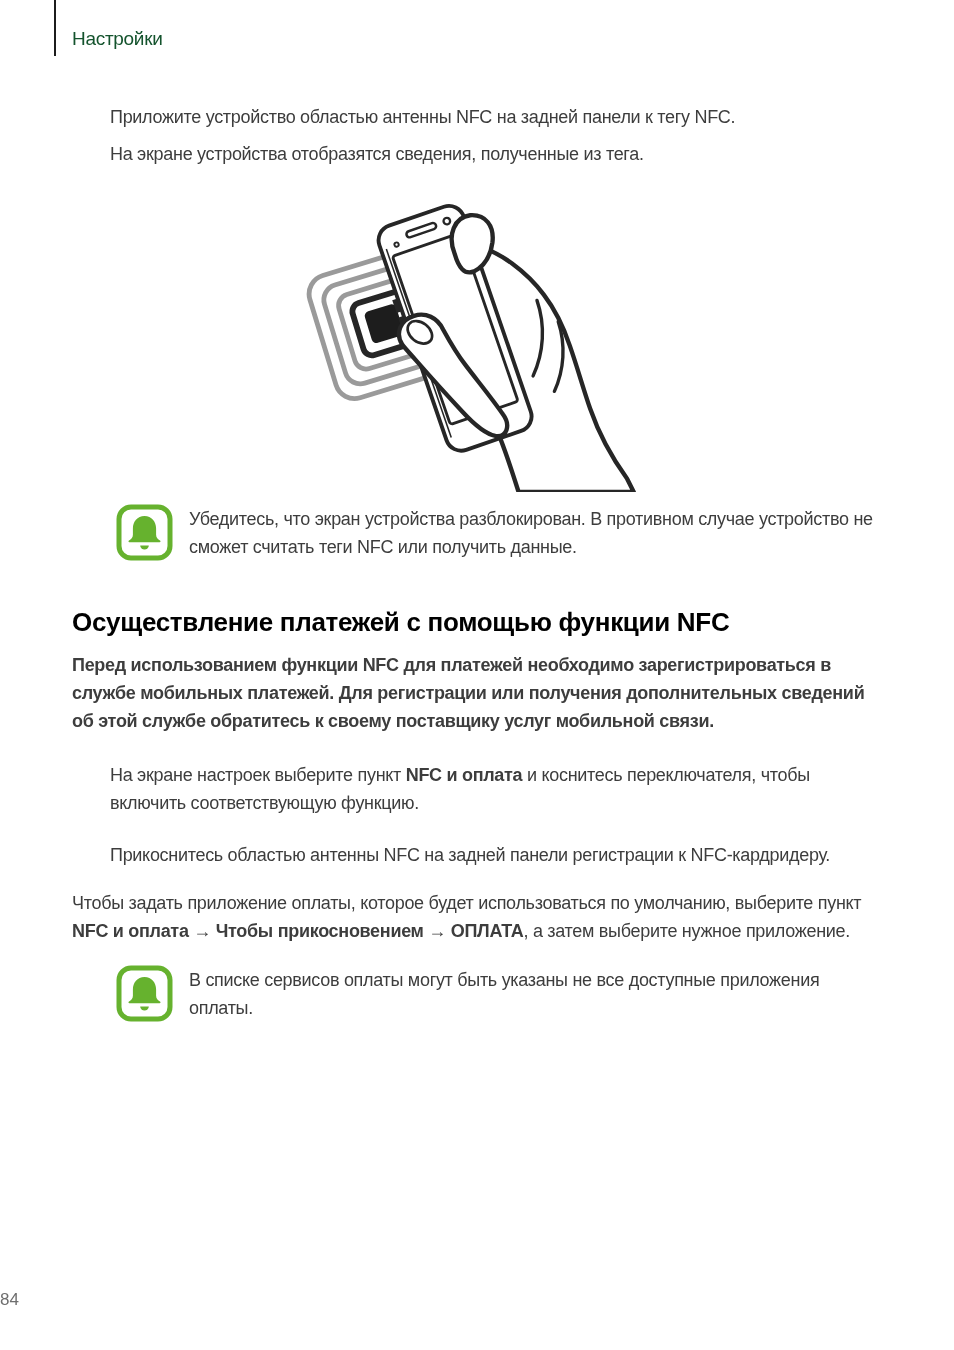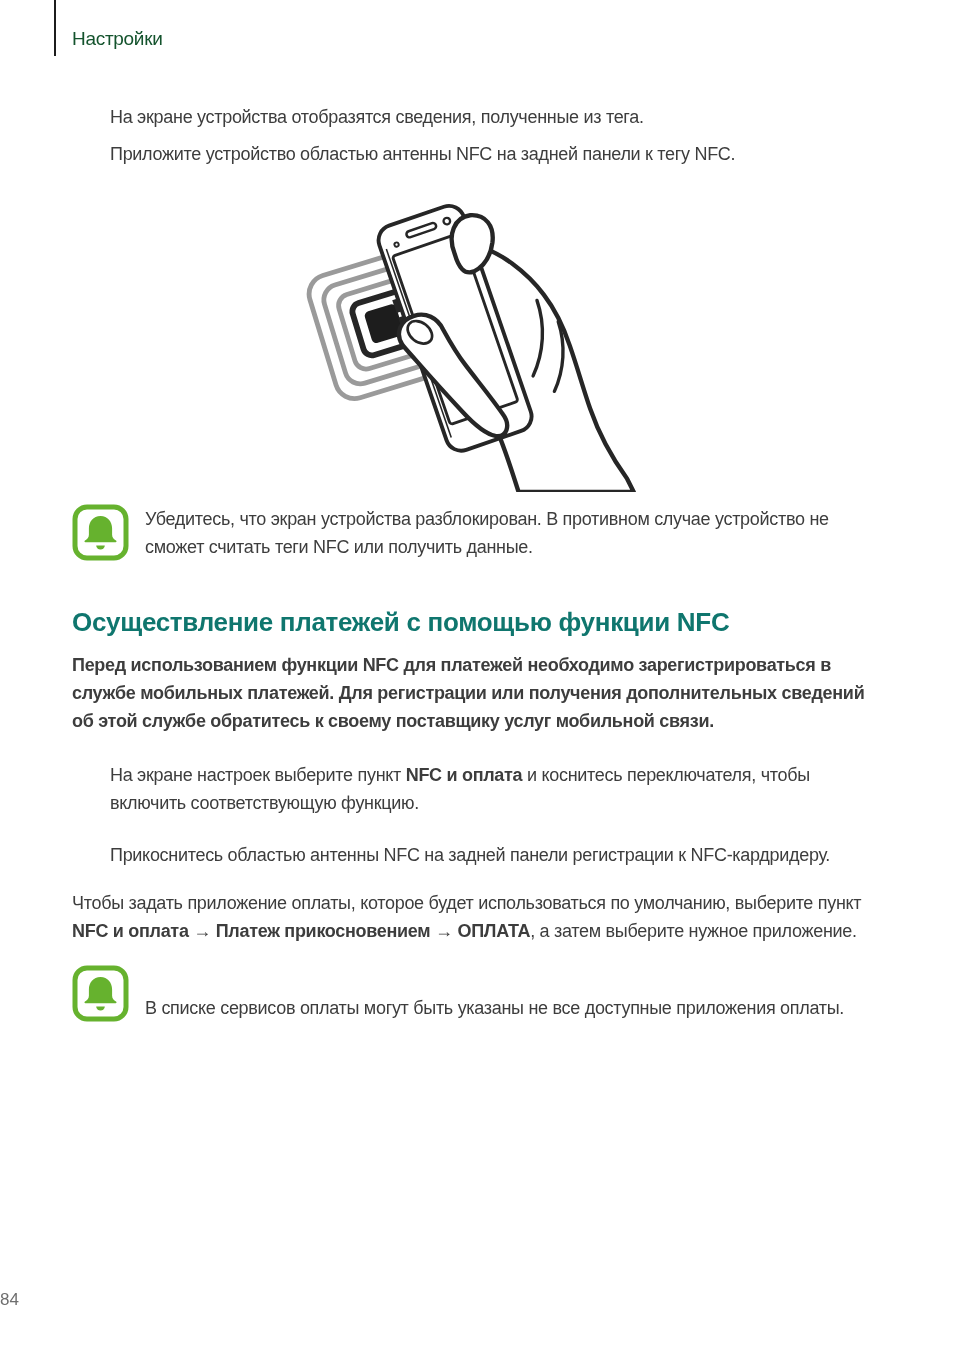--- a/index.html
+++ b/index.html
@@ -10,28 +10,28 @@
     font-size:18px;line-height:28px;letter-spacing:-0.3px;
   }
   .edge-line{position:absolute;left:54px;top:0;width:2px;height:56px;background:#1c1c1c;}
   .content{padding:0 74px 0 72px;}
   .doc-header{margin-top:27px;font-size:19px;line-height:24px;color:#14532d;}
   p{margin:0;}
   .indent{margin-left:38px;}
   .intro{margin-top:52px;}
   .intro p + p{margin-top:9px;}
   .figure-wrap{margin-top:24px;height:300px;display:flex;justify-content:center;}
-  .note{display:flex;gap:16px;align-items:flex-start;}
+  .note{display:flex;gap:16px;align-items:flex-start;margin-left:44px;}
   .note-1{margin-top:12px;}
   .note-2{margin-top:20px;align-items:flex-end;}
   .note .txt{max-width:745px;padding-top:1px;}
   .bell-badge{width:57px;height:57px;flex:0 0 57px;}
   h2{
     margin:44px 0 0 0;font-size:26px;line-height:34px;font-weight:bold;
-    color:#0f766e;letter-spacing:-0.3px;
+    color:#000000;letter-spacing:-0.3px;
   }
   .sec-p1{margin-top:12px;max-width:808px;font-weight:bold;}
   .step-1{margin-top:26px;max-width:770px;}
   .step-2{margin-top:24px;}
   .sec-p2{margin-top:20px;max-width:800px;}
   .b{font-weight:bold;text-align:center;}
   .page-footer{
     position:absolute;left:0;bottom:36px;width:100%;text-align:left;
     font-size:17px;color:#6e6e6e;letter-spacing:0;
   }
@@ -41,22 +41,22 @@
 </head>
 <body>
 
 <div class="edge-line"></div>
 
 <div class="content">
 
   <div class="doc-header">Настройки</div>
 
   <div class="intro">
+    <p class="indent">Приложите устройство областью антенны NFC на задней панели к тегу NFC.</p>
     <p class="indent">На экране устройства отобразятся сведения, полученные из тега.</p>
-    <p class="indent">Приложите устройство областью антенны NFC на задней панели к тегу NFC.</p>
   </div>
 
   <div class="figure-wrap">
     <svg width="360" height="300" viewBox="0 0 360 310">
 
       <g transform="rotate(-17 85 136)">
         <rect x="19" y="70" width="132" height="132" rx="20" fill="none" stroke="#9a9a9a" stroke-width="5"></rect>
         <rect x="32" y="83" width="106" height="106" rx="16" fill="none" stroke="#9a9a9a" stroke-width="5"></rect>
         <rect x="45" y="96" width="80" height="80" rx="12" fill="none" stroke="#9a9a9a" stroke-width="5"></rect>
         <rect x="57" y="108" width="56" height="56" rx="9" fill="none" stroke="#262626" stroke-width="6"></rect>
@@ -96,21 +96,21 @@
   </div>
 
   <h2>Осуществление платежей с помощью функции NFC</h2>
 
   <p class="sec-p1">Перед использованием функции NFC для платежей необходимо зарегистрироваться в службе мобильных платежей. Для регистрации или получения дополнительных сведений об этой службе обратитесь к своему поставщику услуг мобильной связи.</p>
 
   <p class="indent step-1"><span>На экране настроек выберите пункт </span><span class="b">NFC и оплата</span><span> и коснитесь переключателя, чтобы включить соответствующую функцию.</span></p>
 
   <p class="indent step-2">Прикоснитесь областью антенны NFC на задней панели регистрации к NFC-кардридеру.</p>
 
-  <p class="sec-p2"><span>Чтобы задать приложение оплаты, которое будет использоваться по умолчанию, выберите пункт </span><span class="b">NFC и оплата</span><span> → </span><span class="b">Платеж прикосновением</span><span> → </span><span class="b">ОПЛАТА</span><span>, а затем выберите нужное приложение.</span></p>
+  <p class="sec-p2"><span>Чтобы задать приложение оплаты, которое будет использоваться по умолчанию, выберите пункт </span><span class="b">NFC и оплата</span><span> → </span><span class="b">Чтобы прикосновением</span><span> → </span><span class="b">ОПЛАТА</span><span>, а затем выберите нужное приложение.</span></p>
 
   <div class="note note-2">
     <svg class="bell-badge" viewBox="0 0 57 57">
       <rect x="3" y="3" width="51" height="51" rx="12" fill="none" stroke="#66b22e" stroke-width="5"></rect>
       <path fill="#66b22e" d="M28.5,12 c-7.2,0 -11.6,5.6 -11.6,12.6 v6.2 c0,2.8 -1.8,4.6 -3.9,5.8 c-0.9,0.5 -0.6,1.6 0.4,1.6 h30.2 c1,0 1.3,-1.1 0.4,-1.6 c-2.1,-1.2 -3.9,-3 -3.9,-5.8 v-6.2 c0,-7 -4.4,-12.6 -11.6,-12.6 Z"></path>
       <path fill="#66b22e" d="M24.2,41.5 a4.3,4 0 0 0 8.6,0 Z"></path>
     </svg>
     <p class="txt">В списке сервисов оплаты могут быть указаны не все доступные приложения оплаты.</p>
   </div>
 

